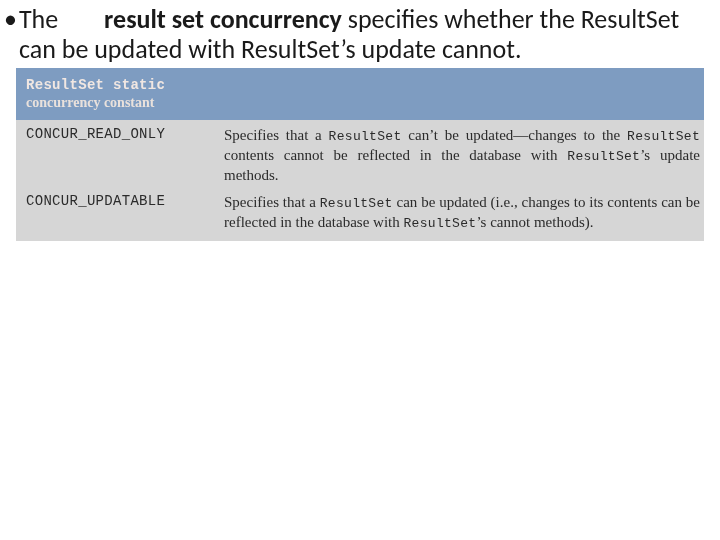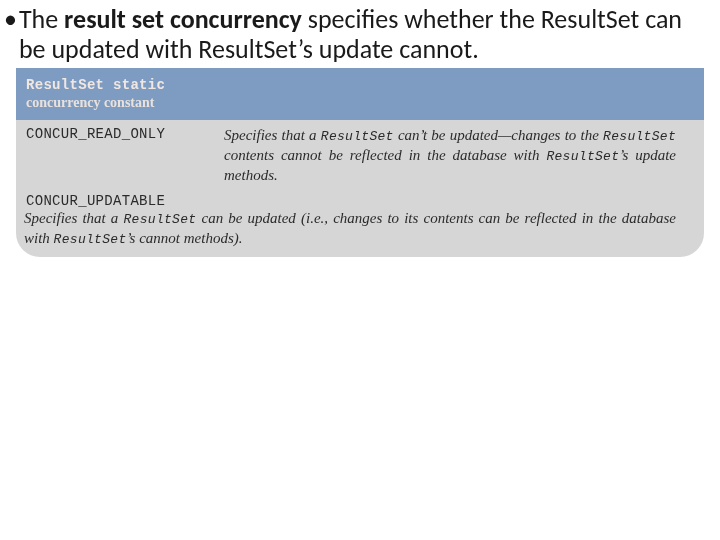--- a/index.html
+++ b/index.html
@@ -31,27 +31,27 @@
     flex: 0 0 auto;
     font-weight: 400;
   }
   .bullet-text {
     font-size: 26px;
     line-height: 30px;
     color: #1a1a1a;
   }
   .bullet-text .bold {
     font-weight: 700;
+    margin-left: 40px;
   }
   .table-wrap {
     margin: 4px 16px 0 16px;
     width: 688px;
     background: #d6d6d6;
     font-family: Georgia, "Times New Roman", serif;
-    border-radius: 24px;
   }
   .thead {
     display: flex;
     background: #7e9cc1;
     color: #ffffff;
     font-size: 14px;
     align-items: flex-end;
     padding: 8px 0 8px 0;
   }
   .th-col1 {
@@ -85,26 +85,25 @@
   .td-col1 {
     width: 190px;
     padding-left: 10px;
     font-family: "Courier New", monospace;
     font-size: 14px;
     letter-spacing: 0.3px;
   }
   .td-col2 {
     flex: 1;
     padding-left: 8px;
-    padding-right: 28px;
+    padding-right: 4px;
     font-family: Georgia, "Times New Roman", serif;
     font-size: 15px;
     line-height: 19px;
     text-align: justify;
-    font-style: italic;
   }
   .td-col2 .code {
     font-family: "Courier New", monospace;
     font-size: 13px;
     letter-spacing: 0.3px;
   }
 </style>
 </head>
 <body>
 
@@ -125,21 +124,21 @@
       </div>
     </div>
 
     <div class="trow">
       <div class="td-col1">CONCUR_READ_ONLY</div>
       <div class="td-col2">
         <span>Specifies that a </span><span class="code">ResultSet</span><span> can’t be updated—changes to the </span><span class="code">ResultSet</span><span> contents cannot be reflected in the database with </span><span class="code">ResultSet</span><span>’s update methods.</span>
       </div>
     </div>
 
-    <div class="trow" style="padding-bottom:8px;flex-direction:column;">
+    <div class="trow" style="padding-bottom:8px;">
       <div class="td-col1">CONCUR_UPDATABLE</div>
       <div class="td-col2">
         <span>Specifies that a </span><span class="code">ResultSet</span><span> can be updated (i.e., changes to its contents can be reflected in the database with </span><span class="code">ResultSet</span><span></span><span class="code"></span><span>’s cannot methods).</span>
       </div>
     </div>
   </div>
 
 </div>
 
 </body></html>

